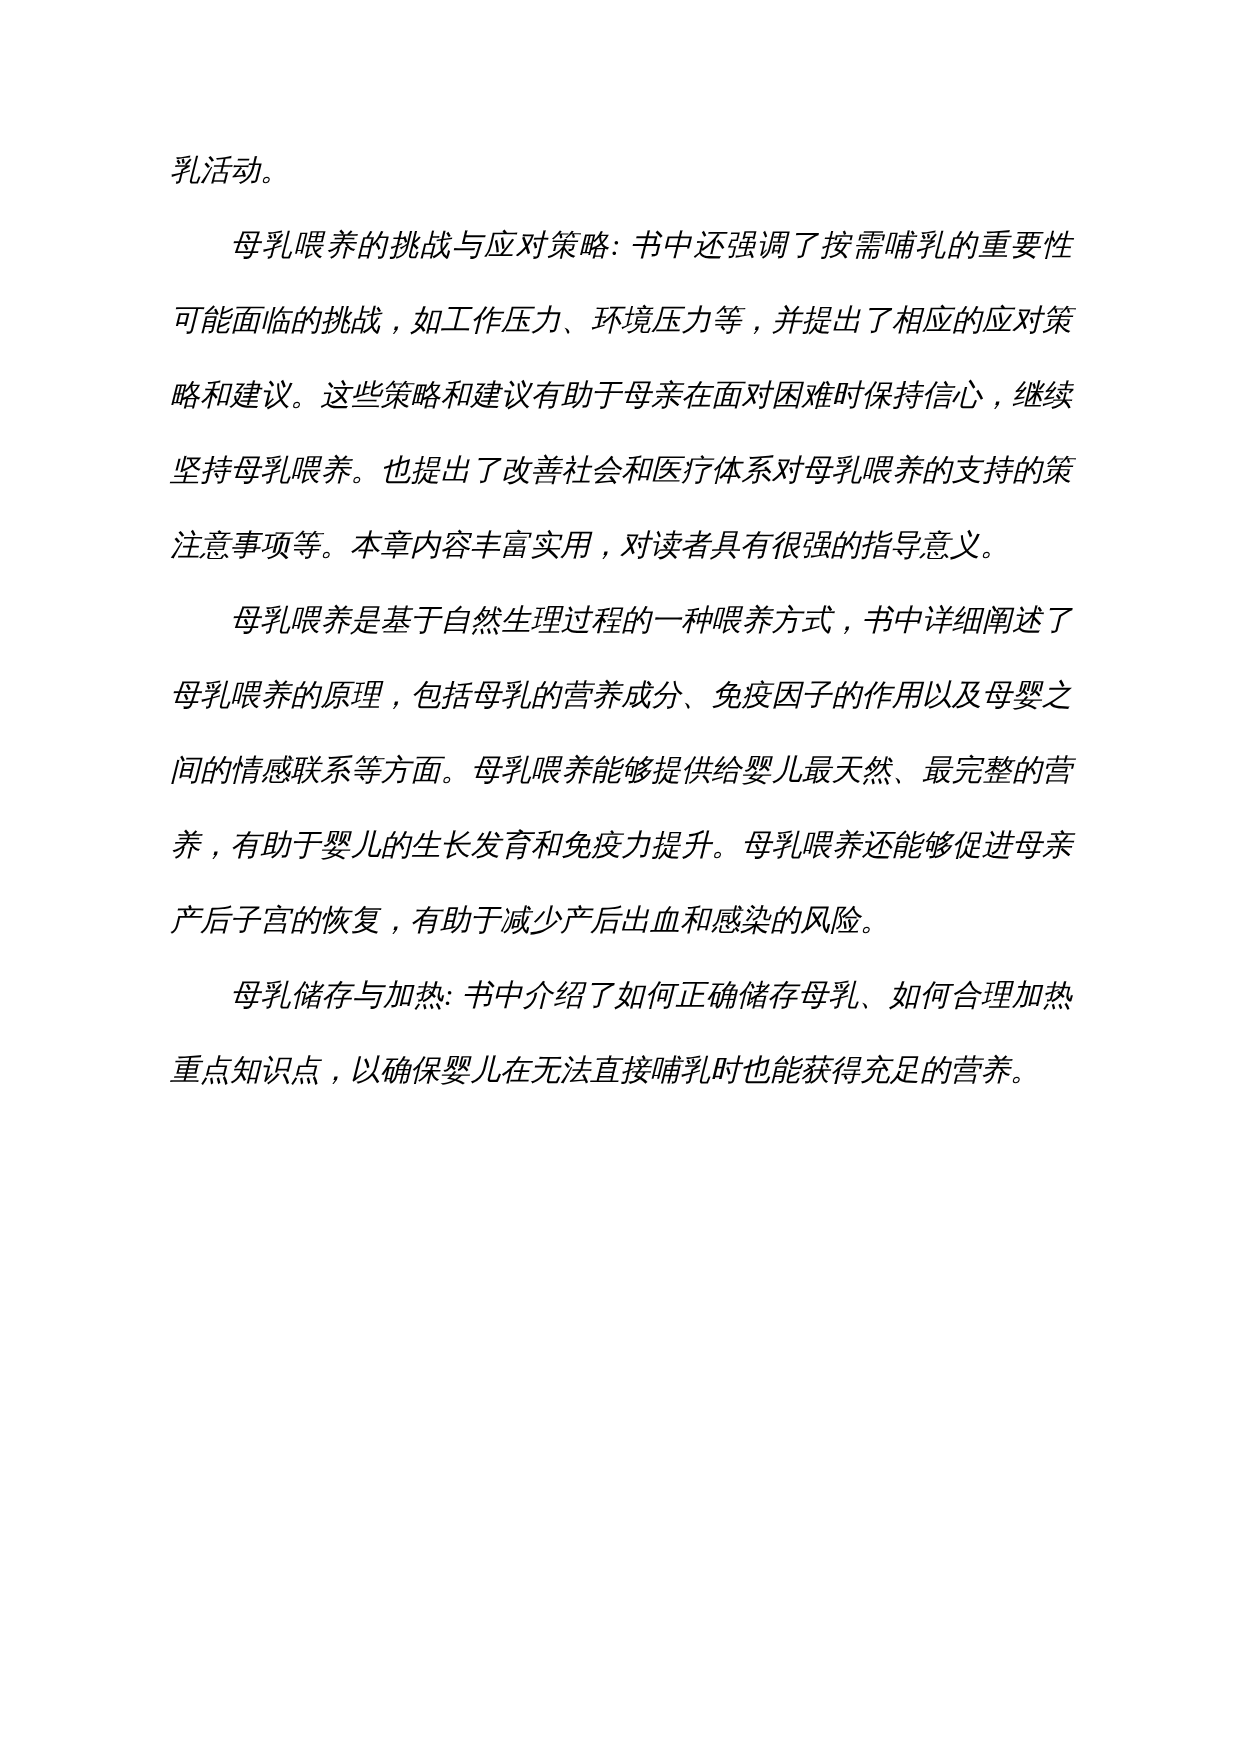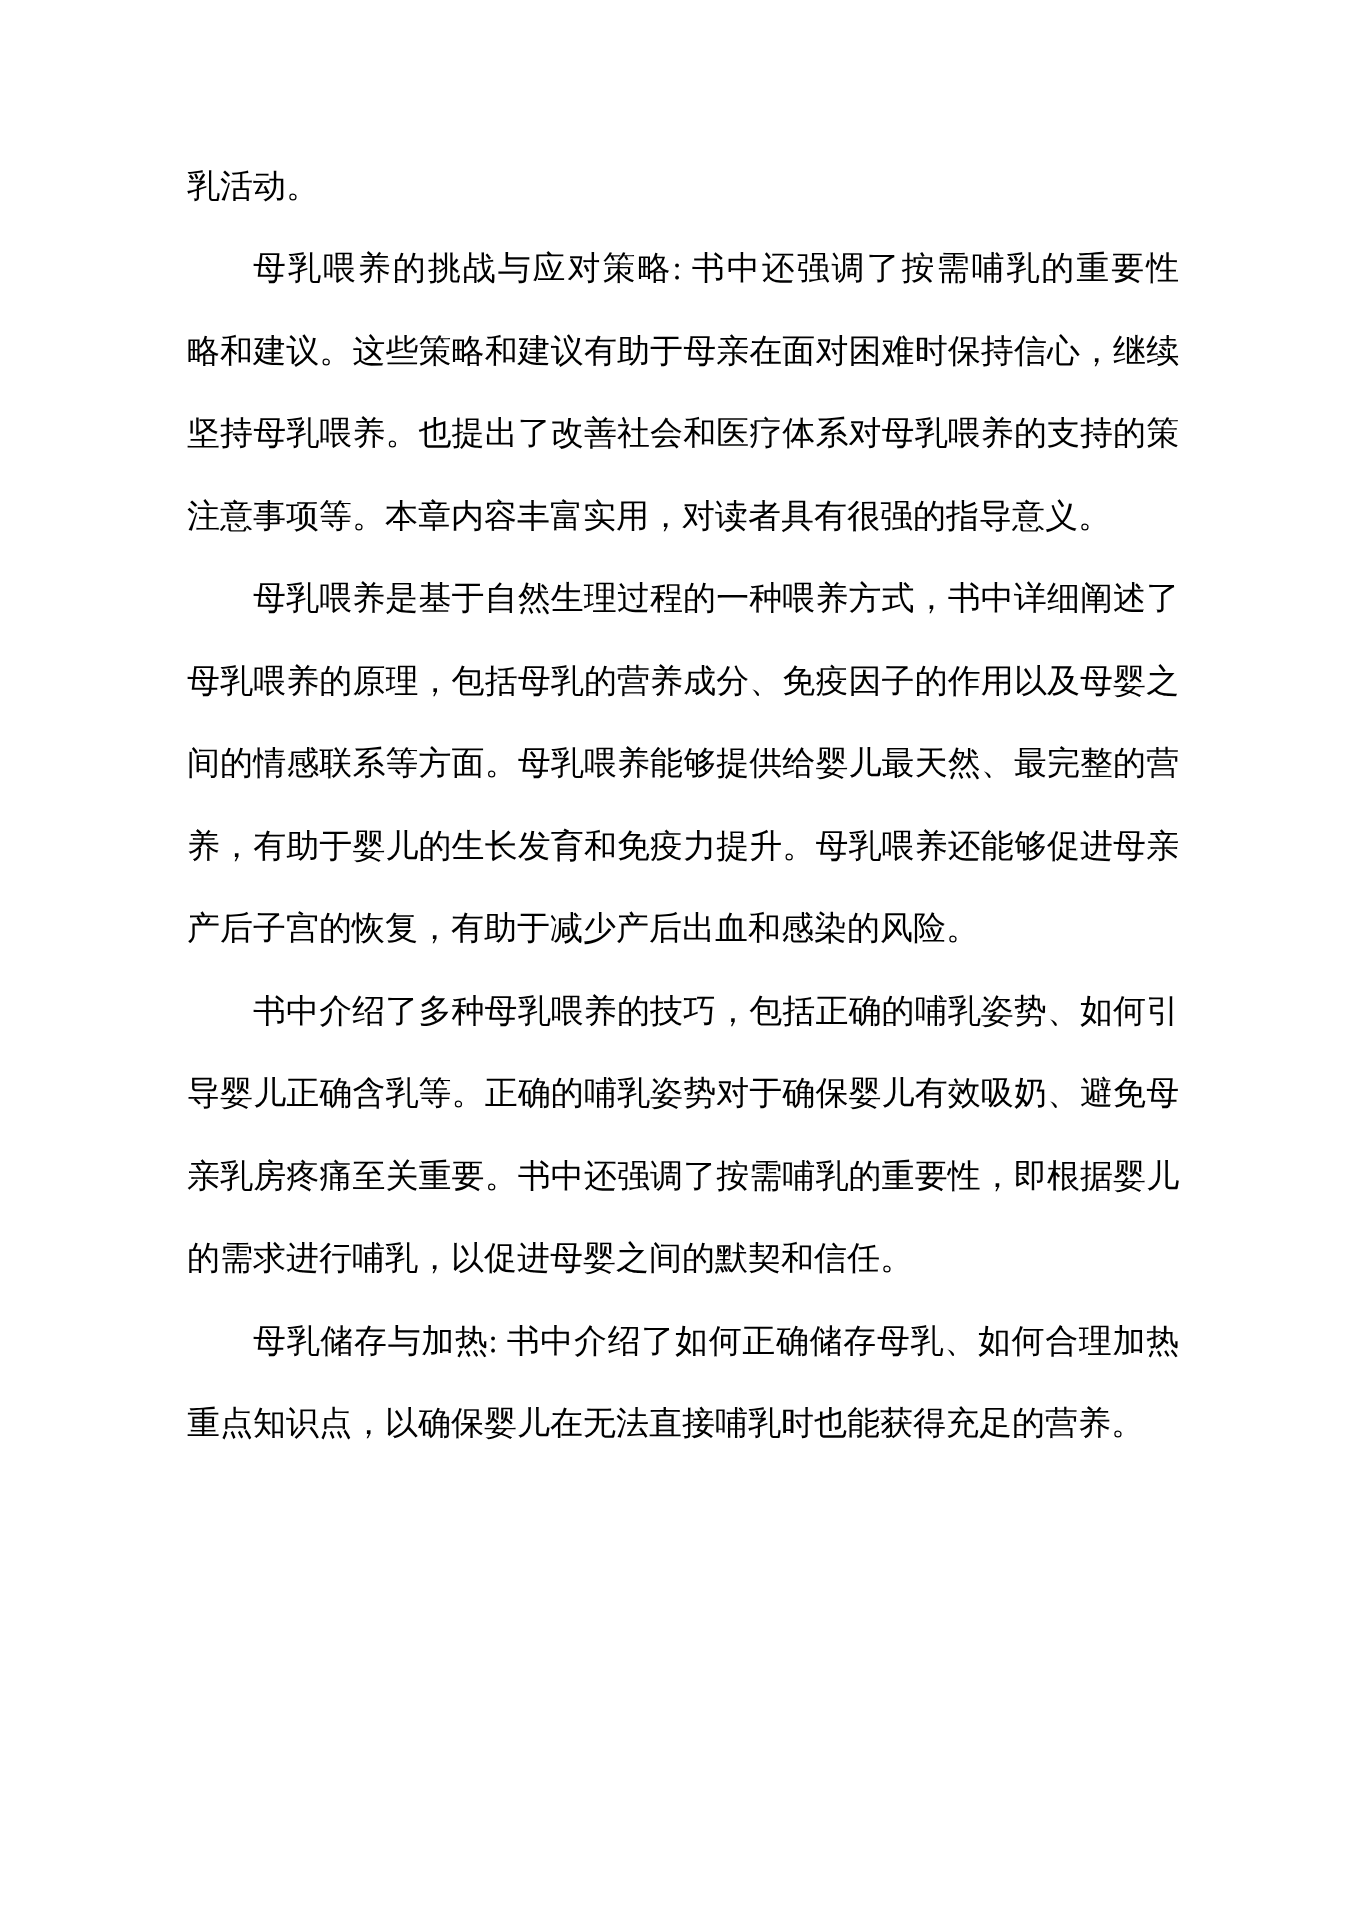--- a/index.html
+++ b/index.html
@@ -7,20 +7,21 @@
     padding: 0;
     background: #ffffff;
   }
   .page {
     position: relative;
     width: 1105px;
     height: 1754px;
     background: #ffffff;
     overflow: hidden;
     font-family: "Liberation Serif", "DejaVu Serif", serif;
+    font-style: italic;
   }
   .content {
     position: absolute;
     left: 170px;
     top: 132px;
     width: 902px;
     color: #000000;
   }
   .block {
     margin: 0;
@@ -49,35 +50,30 @@
 </head>
 <body>
 
 <div class="page">
   <div class="content">
       <div class="block paragraph">
         <div class="line">乳活动。</div>
       </div>
       <div class="block paragraph">
         <div class="line indent justify">母乳喂养的挑战与应对策略: 书中还强调了按需哺乳的重要性</div>
+        <div class="line justify">可能面临的挑战，如工作压力、环境压力等，并提出了相应的应对策</div>
         <div class="line justify">略和建议。这些策略和建议有助于母亲在面对困难时保持信心，继续</div>
         <div class="line justify">坚持母乳喂养。也提出了改善社会和医疗体系对母乳喂养的支持的策</div>
         <div class="line">注意事项等。本章内容丰富实用，对读者具有很强的指导意义。</div>
       </div>
       <div class="block paragraph">
         <div class="line indent justify">母乳喂养是基于自然生理过程的一种喂养方式，书中详细阐述了</div>
         <div class="line justify">母乳喂养的原理，包括母乳的营养成分、免疫因子的作用以及母婴之</div>
         <div class="line justify">间的情感联系等方面。母乳喂养能够提供给婴儿最天然、最完整的营</div>
         <div class="line justify">养，有助于婴儿的生长发育和免疫力提升。母乳喂养还能够促进母亲</div>
         <div class="line">产后子宫的恢复，有助于减少产后出血和感染的风险。</div>
       </div>
       <div class="block paragraph">
-        <div class="line indent justify">书中介绍了多种母乳喂养的技巧，包括正确的哺乳姿势、如何引</div>
-        <div class="line justify">导婴儿正确含乳等。正确的哺乳姿势对于确保婴儿有效吸奶、避免母</div>
-        <div class="line justify">亲乳房疼痛至关重要。书中还强调了按需哺乳的重要性，即根据婴儿</div>
-        <div class="line">的需求进行哺乳，以促进母婴之间的默契和信任。</div>
-      </div>
-      <div class="block paragraph">
         <div class="line indent justify">母乳储存与加热: 书中介绍了如何正确储存母乳、如何合理加热</div>
         <div class="line">重点知识点，以确保婴儿在无法直接哺乳时也能获得充足的营养。</div>
       </div>
     </div>
 </div>
 
 </body></html>

